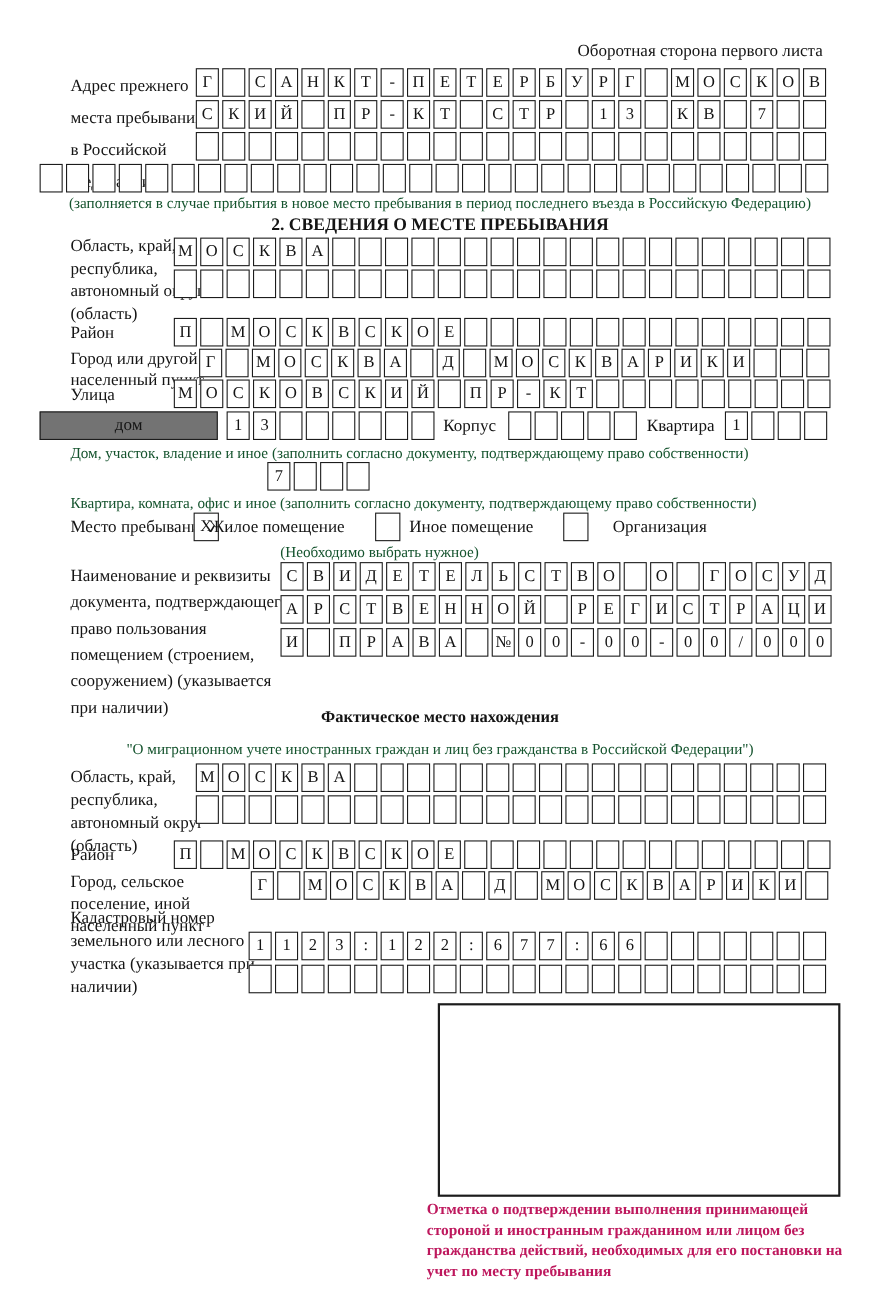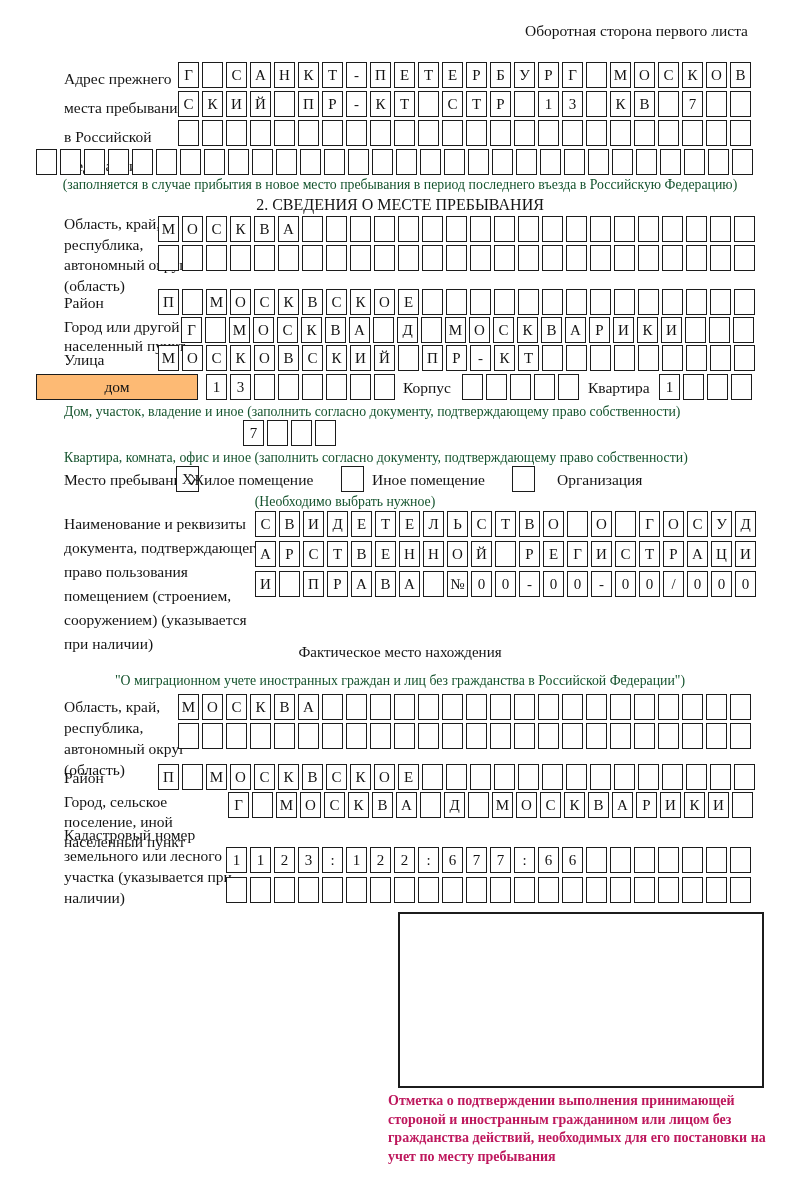--- a/index.html
+++ b/index.html
@@ -3,39 +3,39 @@
 <meta charset="utf-8">
 <style>
   html,body{margin:0;padding:0;background:#ffffff;}
   body{font-family:"Liberation Serif","DejaVu Serif",serif;color:#141414;}
   .page{position:relative;width:800px;height:1180px;background:#ffffff;overflow:hidden;}
 
   .abs{position:absolute;}
   .lbl{position:absolute;font-size:15.5px;line-height:20px;color:#141414;}
   .note{position:absolute;font-size:13.8px;color:#14532d;white-space:nowrap;}
   .center{left:0;width:800px;text-align:center;}
-  .bold{font-weight:normal;}
+  .bold{font-weight:bold;}
 
   .cells{position:absolute;display:flex;gap:3px;}
   .cell{flex:0 0 21px;width:21px;height:26px;box-sizing:border-box;border:1.7px solid #1c1c1c;
         display:flex;align-items:center;justify-content:center;
         font-size:15px;line-height:1;background:#fff;}
   .typebox{position:absolute;height:26px;box-sizing:border-box;border:1.7px solid #1c1c1c;
-        display:flex;align-items:center;justify-content:center;font-size:15.5px;background:#fdba74;}
+        display:flex;align-items:center;justify-content:center;font-size:15.5px;background:#737373;}
   .cb{position:absolute;width:23px;height:26px;box-sizing:border-box;border:1.7px solid #1c1c1c;
         display:flex;align-items:center;justify-content:center;font-size:15px;background:#fff;}
   .stamp{position:absolute;border:2px solid #1c1c1c;background:#fff;}
   .caption{position:absolute;font-size:14px;line-height:18.5px;text-align:left;color:#be185d;font-weight:bold;}
 </style>
 </head>
 <body>
 
 <div class="page">
 
-  <div class="abs" style="top:22px;right:52px;font-size:15.5px;">Оборотная сторона первого листа</div>
+  <div class="abs" style="top:38px;right:52px;font-size:15.5px;">Оборотная сторона первого листа</div>
 
   <div class="lbl" style="left:64px;top:64px;width:128px;line-height:29px;">Адрес прежнего места пребывания в Российской Федерации</div>
   <div class="cells" style="left:178px;top:62px;">
       <span class="cell">Г</span>
       <span class="cell"></span>
       <span class="cell">С</span>
       <span class="cell">А</span>
       <span class="cell">Н</span>
       <span class="cell">К</span>
       <span class="cell">Т</span>

